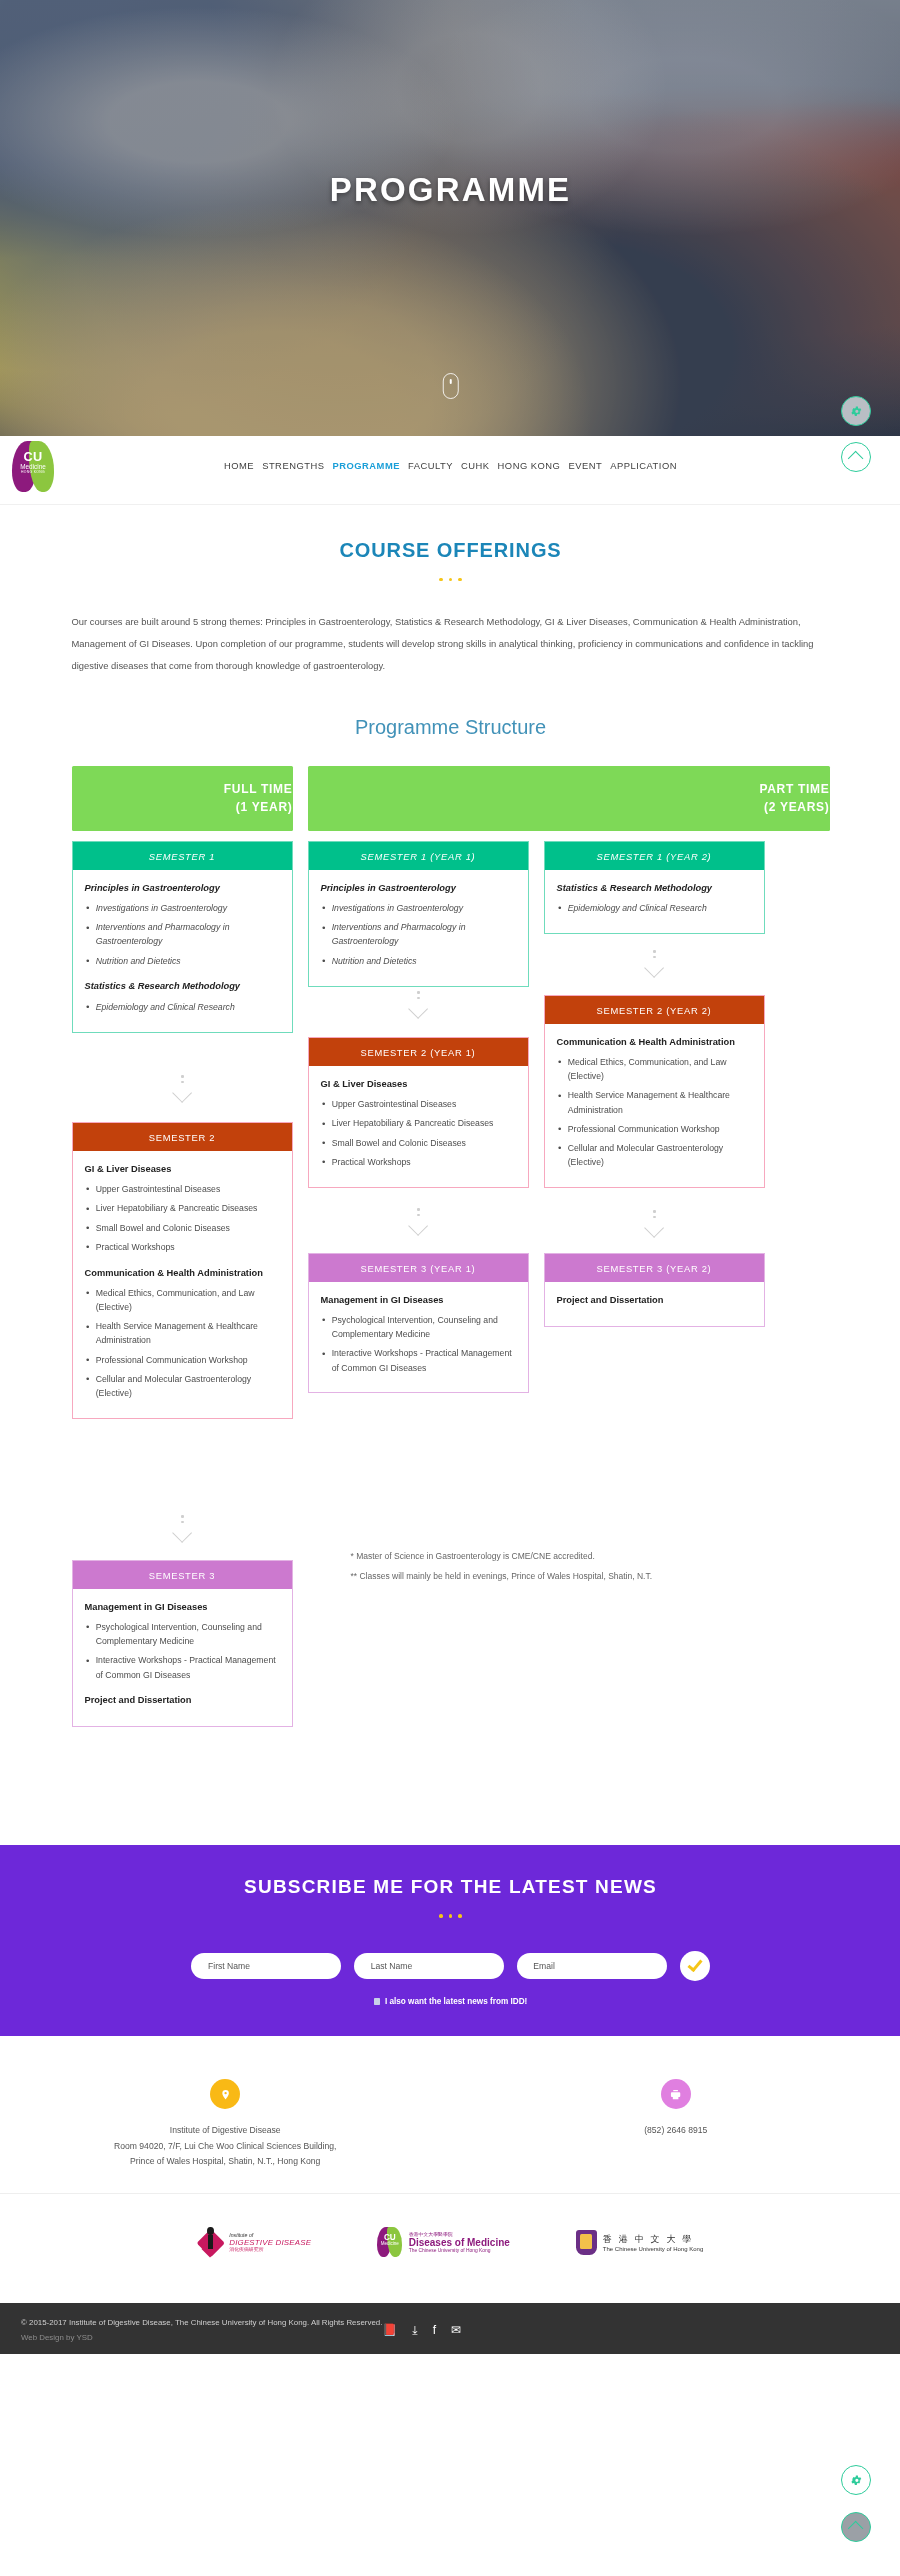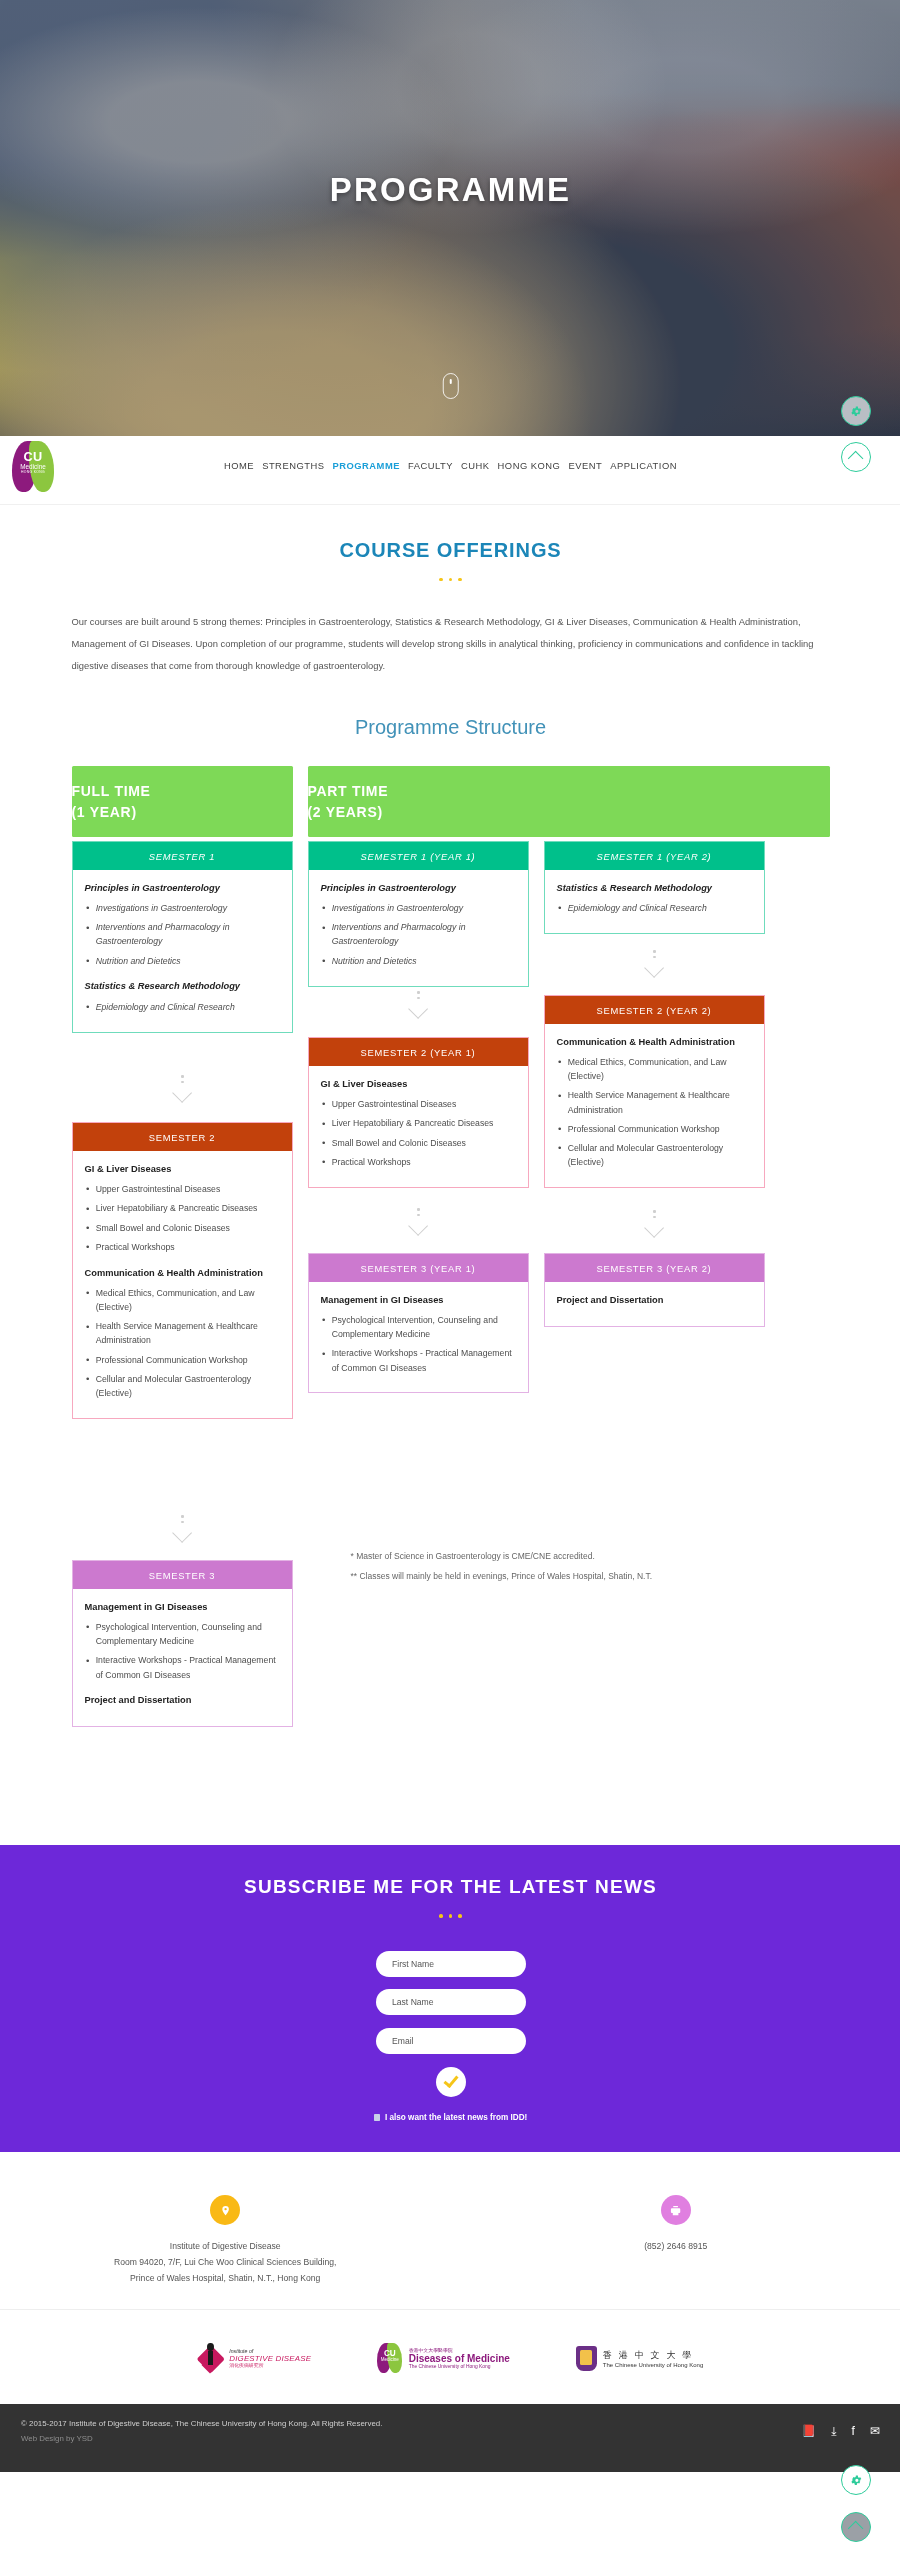--- a/index.html
+++ b/index.html
@@ -137,22 +137,22 @@
   }
   .struct-head {
     text-align: center; margin-top: 39px;
     font-size: 20px; color: #4292b8; font-weight: normal;
   }
 
   
   .structure { width: 758px; margin: 27px auto 0; position: relative; height: 1079px; }
   .mode-bar {
     position: absolute; top: 0;
-    background: #7ed957; color: #fff; text-align: left;
-    font-weight: bold; font-size: 14px; letter-spacing: 0.7px;
+    background: #7ed957; color: #fff; text-align: right;
+    font-weight: bold; font-size: 12px; letter-spacing: 0.7px;
     padding: 15px 0; line-height: 1.45; border-radius: 1.5px;
   }
   .mode-ft { left: 0; width: 221px; }
   .mode-pt { left: 236px; width: 522px; }
 
   .sem {
     position: absolute;
     border: 0.7px solid #cfcfcf;
     background: #fff;
   }
@@ -204,21 +204,21 @@
   .subscribe {
     background: #6d28d9;
     padding: 31px 0 30px;
     text-align: center;
   }
   .subscribe h2 {
     color: #fff; font-size: 19px; font-weight: bold; letter-spacing: 1.2px;
   }
   .sub-form {
     margin-top: 30px; display: flex; justify-content: center;
-    align-items: center; gap: 12.7px; flex-direction: column;
+    align-items: center; gap: 12.7px;
   }
   .sub-form input {
     width: 150px; height: 26px; border: none; border-radius: 15px;
     padding: 0 16.5px; font-size: 8.6px; color: #333;
     font-family: "Liberation Sans", sans-serif; outline: none;
   }
   .sub-form input::placeholder { color: #555; }
   .sub-go {
     width: 30px; height: 30px; border-radius: 50%; background: #fff;
     display: flex; align-items: center; justify-content: center;
@@ -296,22 +296,22 @@
   .cuhk-mark::after {
     content:""; position:absolute; left:4.5px; top:4.5px; width:12px; height:15px;
     background: #f2c14a; border-radius: 1.5px;
   }
   .cuhk-txt .u1 { font-size: 9px; color: #333; letter-spacing: 2.2px; }
   .cuhk-txt .u2 { font-size: 6px; color: #333; }
 
   
   .footer {
     background: #333333; color: #cfcfcf;
-    padding: 12px 21px 26px;
-    display: flex; justify-content: space-between; align-items: center;
+    padding: 12px 21px 9px;
+    display: flex; align-items: center; margin-top: 15px;
   }
   .footer .fl { font-size: 7.9px; line-height: 1.9; }
   .footer .fl .dim { color: #8d8d8d; }
   .footer .fr { display: flex; gap: 15px; align-items: center; }
   .footer .fr span { color: #fff; font-size: 12px; cursor: pointer; }
 </style>
 </head>
 <body>
 
 <div class="hero">

